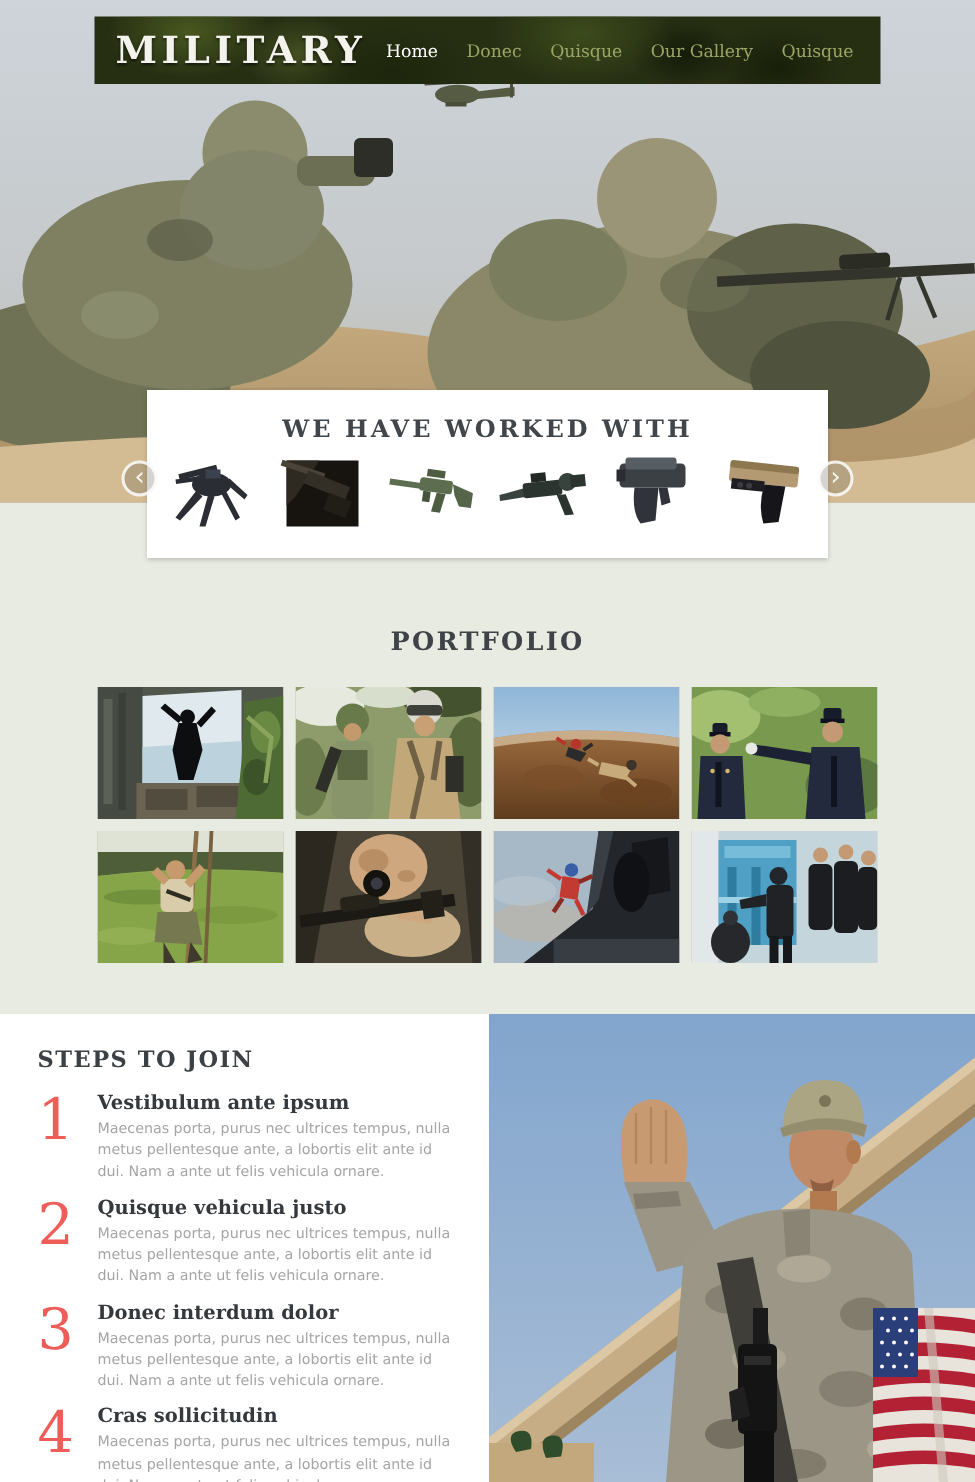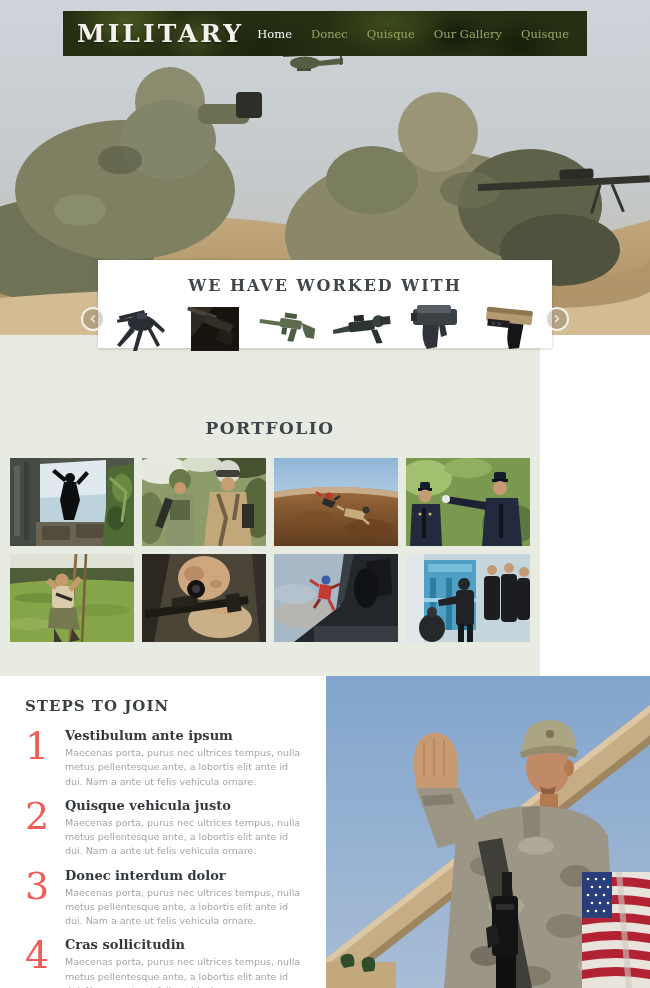--- a/index.html
+++ b/index.html
@@ -24,40 +24,40 @@
       radial-gradient(ellipse 56px 36px at 26% 55%, rgba(88,104,44,.55), transparent 70%),
       radial-gradient(ellipse 52px 34px at 75% 55%, rgba(18,24,7,.85), transparent 70%);
   }
   .logo { font-family:"DejaVu Serif", serif; font-size:25px; letter-spacing:3px; color:#f3f2ec; font-weight:bold; text-shadow:0 1px 2px rgba(0,0,0,.6); cursor:pointer; }
   .nav { display:flex; gap:19px; align-items:flex-end; }
   .nav a { font-family:"DejaVu Serif", serif; font-size:11.5px; text-decoration:none; color:#9aa566; cursor:pointer; }
   .nav a.active { color:#ffffff; }
 
   
   .worked-box {
-    position:absolute; left:98px; top:260px; width:454px; height:88px; z-index:6;
+    position:absolute; left:98px; top:260px; width:454px; height:112px; z-index:6;
     background:#ffffff; box-shadow:0 1px 3px rgba(0,0,0,.18);
     text-align:center;
   }
   .worked-title { font-family:"DejaVu Serif", serif; font-weight:bold; font-size:16px; letter-spacing:2px; color:#41464a; padding-top:16px; }
   .weapons-row { display:flex; justify-content:center; align-items:center; gap:12px; margin-top:6px; }
   .weapon { width:62px; height:56px; cursor:pointer; display:flex; align-items:center; justify-content:center; }
   .weapon svg { width:62px; height:56px; display:block; }
 
   .car-arrow {
     position:absolute; top:307px; width:24px; height:24px; z-index:7;
     border-radius:50%; border:2px solid rgba(255,255,255,.85); background:rgba(90,85,70,.25);
     color:#f5f5f0; font-size:17px; line-height:19px; text-align:center; cursor:pointer;
     font-family:"DejaVu Sans", sans-serif;
   }
   .car-arrow.left { left:81px; }
   .car-arrow.right { left:545px; }
 
   
-  .portfolio { width:540px; height:341px; background:#e8ebe2; }
+  .portfolio { width:650px; height:341px; background:#e8ebe2; }
   .portfolio-title { font-family:"DejaVu Serif", serif; font-weight:bold; font-size:17px; letter-spacing:1.5px; color:#3f4347; text-align:center; padding-top:83px; }
   .grid { width:520px; margin:20px auto 0 auto; display:grid; grid-template-columns:repeat(4,124px); grid-auto-rows:88px; gap:8px; }
   .grid-item { width:124px; height:88px; overflow:hidden; cursor:pointer; background:#ccc; }
   .grid-item svg { width:124px; height:88px; display:block; }
 
   
   .steps-section { width:650px; height:372px; background:#ffffff; display:flex; }
   .steps-left { width:326px; padding:21px 12px 0 25px; }
   .steps-title { font-family:"DejaVu Serif", serif; font-weight:bold; font-size:15px; letter-spacing:1px; color:#3b4044; margin-bottom:13px; }
   .step { display:flex; margin-bottom:9px; }

